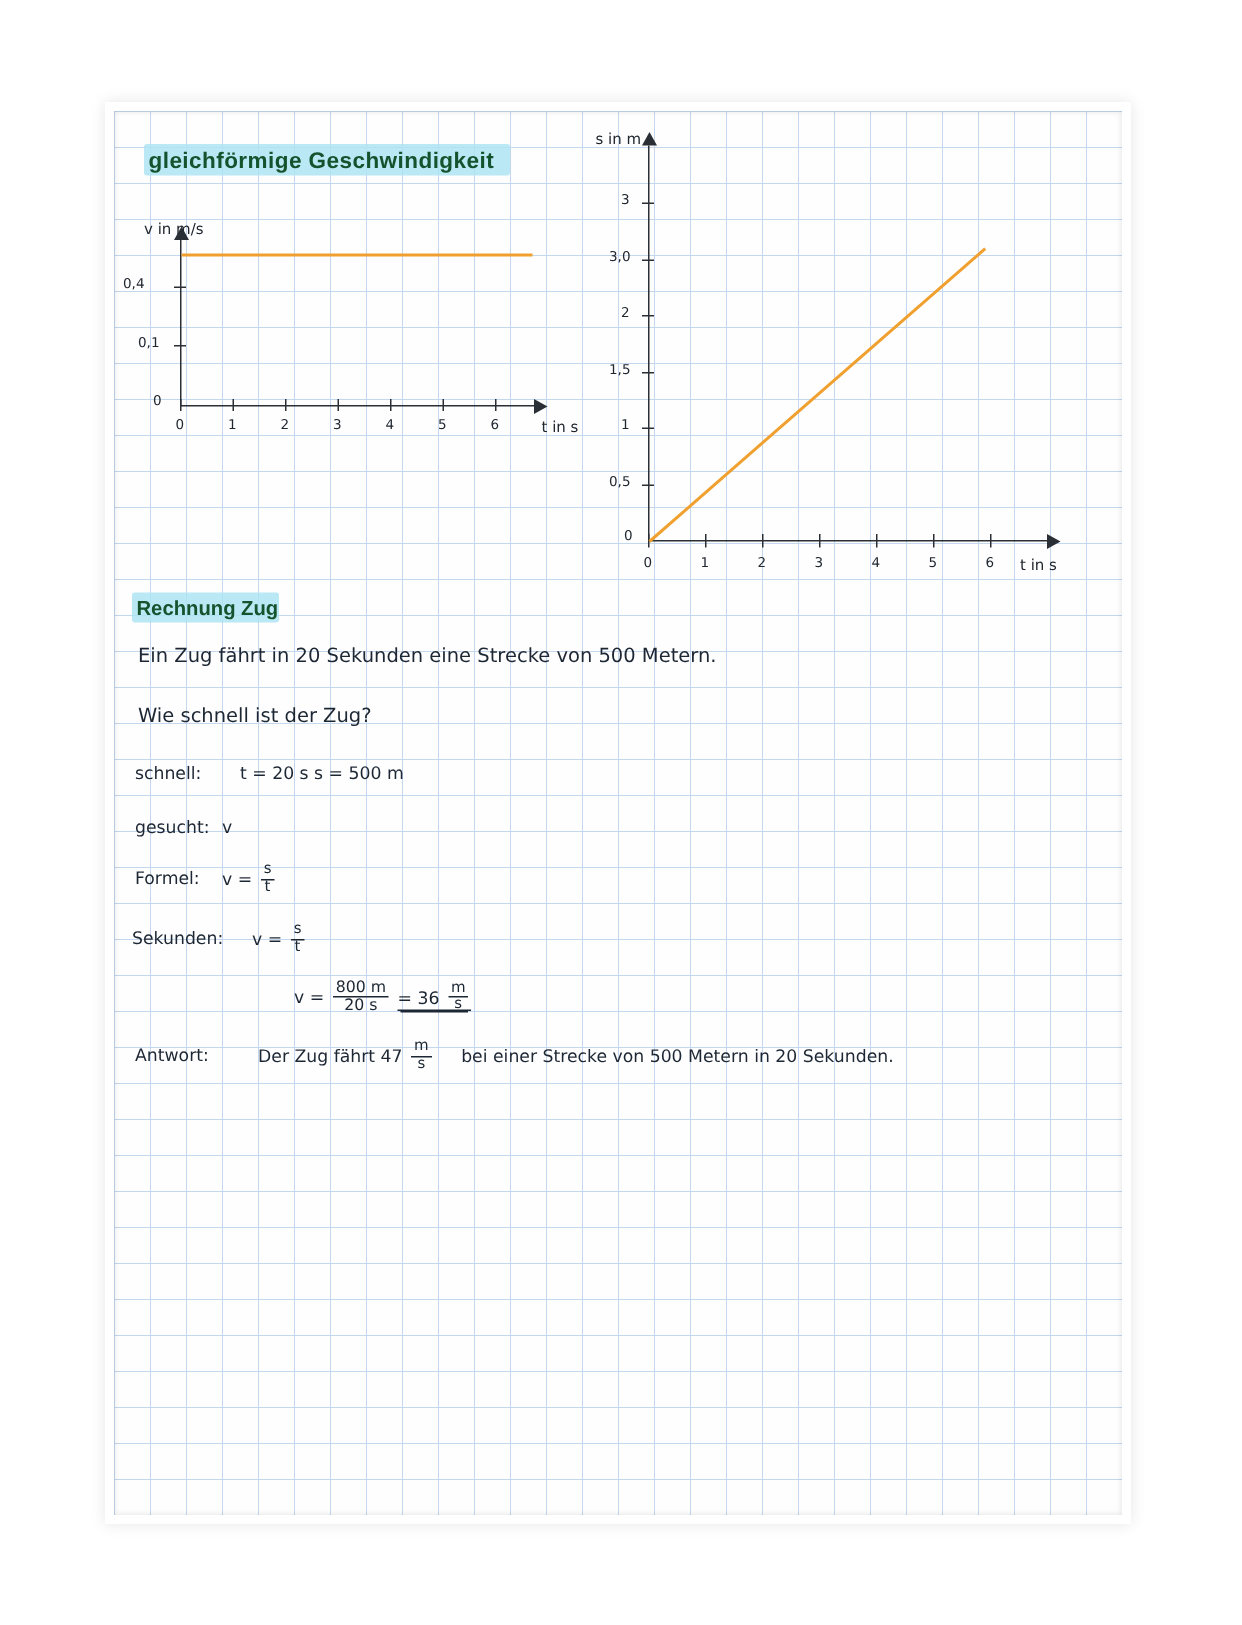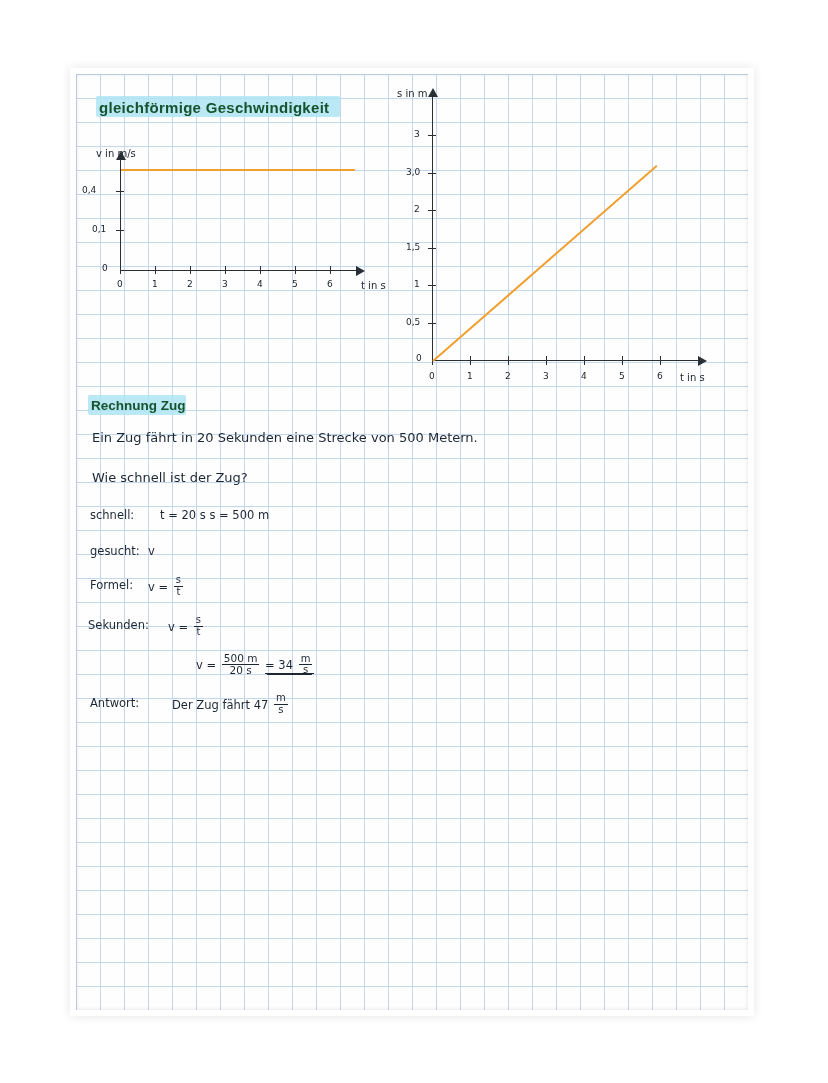--- a/index.html
+++ b/index.html
@@ -251,34 +251,35 @@
     <span>v =</span>
     <span class="frac">
       <span class="num">s</span>
       <span class="den">t</span>
     </span>
   </div>
 
   <div class="line small" style="left:196px; top:654px;">
     <span>v =</span>
     <span class="frac" style="font-size:10.5px;">
-      <span class="num">500 m</span>
+      <span class="num">800 m</span>
       <span class="den">20 s</span>
     </span>
     <span class="underline2">
-      <span>= 34</span>
+      <span>= 36</span>
       <span class="frac">
         <span class="num">m</span>
         <span class="den">s</span>
       </span>
     </span>
   </div>
 
   <div class="line small" style="left:90px; top:696px;">Antwort:</div>
   <div class="line small" style="left:172px; top:694px;">
     <span>Der Zug fährt  47</span>
     <span class="frac">
       <span class="num">m</span>
       <span class="den">s</span>
     </span>
+    <span style="margin-left:14px;">bei einer Strecke von   500 Metern in  20 Sekunden.</span>
   </div>
 
 </div>
 
 </body></html>

